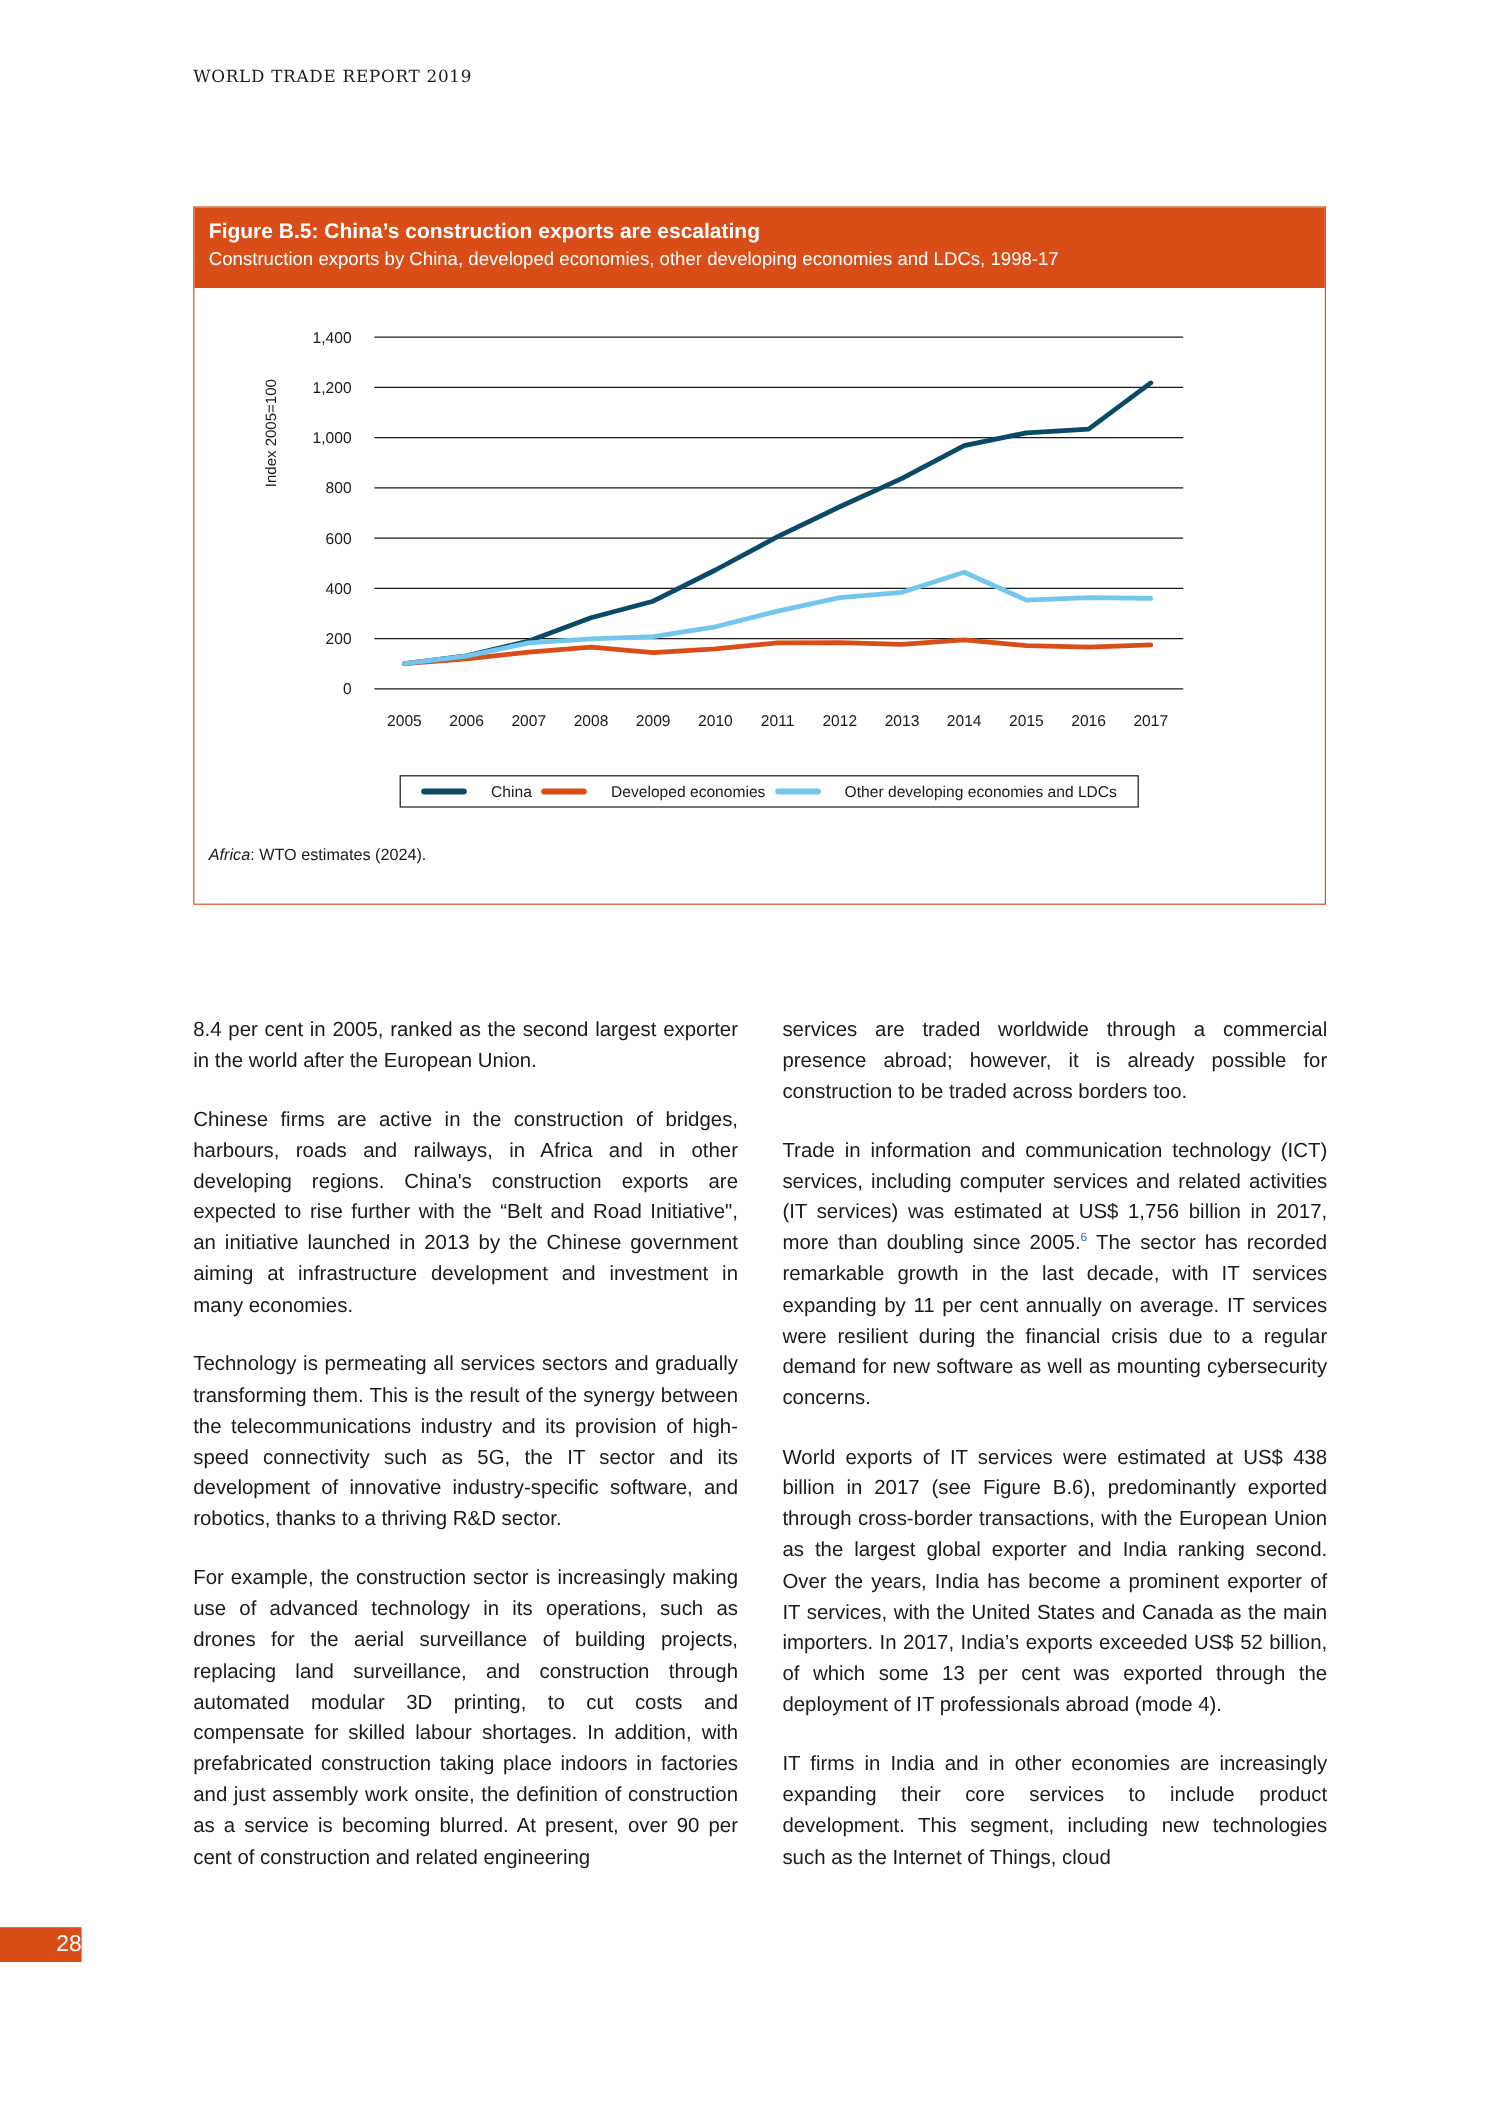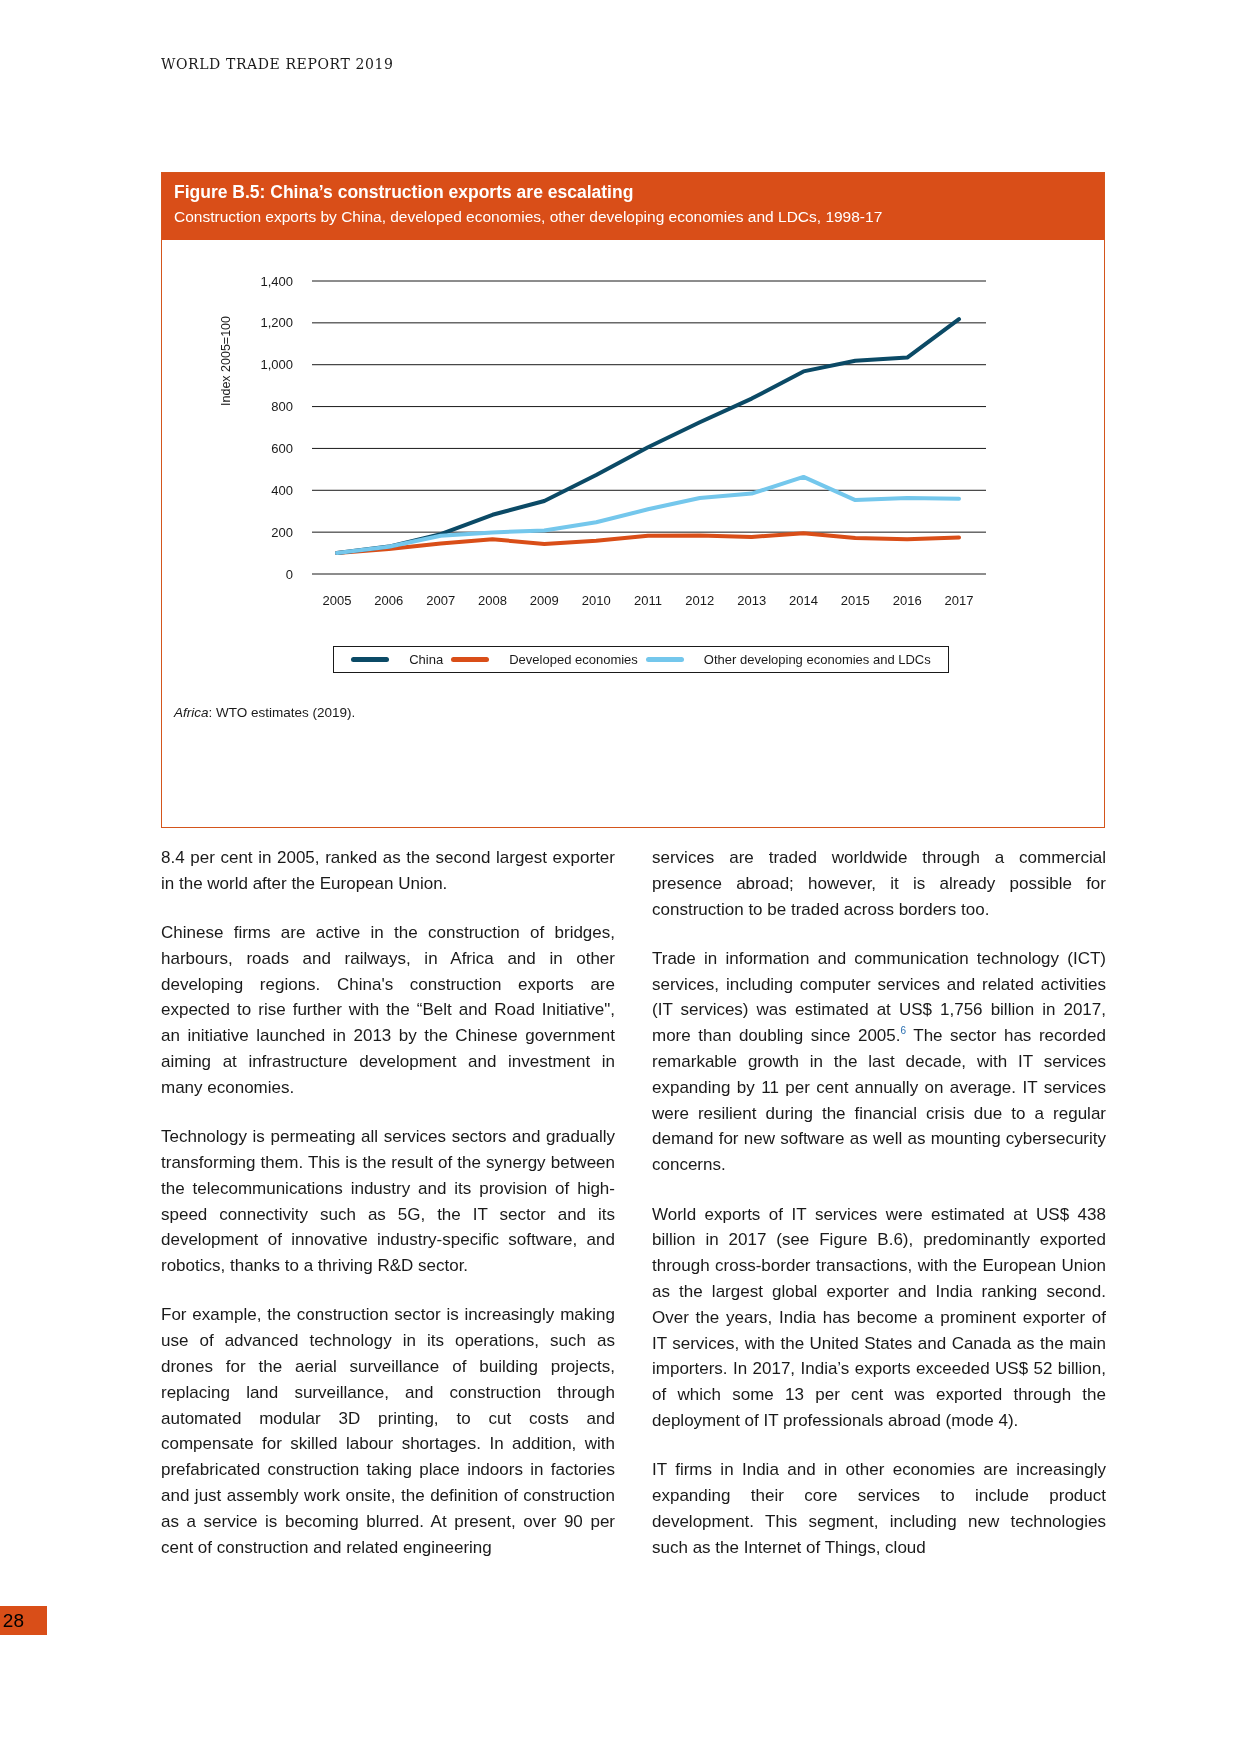--- a/index.html
+++ b/index.html
@@ -1,33 +1,33 @@
 <!DOCTYPE html>
 <html><head>
 <meta charset="utf-8">
 <style>
   html, body { margin:0; padding:0; background:#ffffff; }
   body { width:1240px; height:1754px; position:relative; overflow:hidden; font-family:"Liberation Sans", sans-serif; color:#1a1a1a; }
   .running-head { position:absolute; left:161px; top:56px; font-family:"DejaVu Serif", serif; font-size:14px; letter-spacing:0.6px; color:#1a1a1a; }
-  .figure { position:absolute; left:161px; top:172px; width:944px; height:656px; border:1px solid #d4551b; box-sizing:border-box; background:#fff; }
+  .figure { position:absolute; left:161px; top:172px; width:944px; height:582px; border:1px solid #d4551b; box-sizing:border-box; background:#fff; }
   .fig-header { position:absolute; left:0; top:0; width:100%; height:67px; background:#d94e18; }
   .fig-title { position:absolute; left:12px; top:9px; color:#fff; font-weight:bold; font-size:17.5px; }
   .fig-subtitle { position:absolute; left:12px; top:35px; color:#fff; font-size:15.5px; }
   .chart-svg { position:absolute; left:0; top:0; }
   .legend { position:absolute; left:171px; top:473px; width:616px; height:27px; border:1px solid #1a1a1a; box-sizing:border-box; display:flex; align-items:center; justify-content:center; font-size:13px; gap:8px; }
   .legend-item { display:flex; align-items:center; gap:20px; }
   .legend-swatch { display:inline-block; width:38px; height:5px; border-radius:3px; }
   .source { position:absolute; left:12px; top:532px; font-size:13.5px; }
   .source em { font-style:italic; }
   .col { position:absolute; top:845px; width:454px; font-size:17px; line-height:25.8px; text-align:justify; color:#1a1a1a; }
   .col p { margin:0 0 23.5px 0; }
   .col-left { left:161px; }
   .col-right { left:652px; }
   sup.fn { color:#2a6fb0; font-size:10px; vertical-align:7px; line-height:0; }
-  .page-num { position:absolute; left:0; top:1606px; width:47px; height:29px; background:#d94e18; color:#000000; font-size:19px; text-align:right; box-sizing:border-box; padding-right:23px; line-height:29px; }
+  .page-num { position:absolute; left:0; top:1606px; width:68px; height:29px; background:#d94e18; color:#ffffff; font-size:19px; text-align:right; box-sizing:border-box; padding-right:0; line-height:29px; }
 </style>
 </head>
 <body>
 
 <div class="running-head">WORLD TRADE REPORT 2019</div>
 
 <div class="figure">
   <div class="fig-header">
     <div class="fig-title">Figure B.5: China’s construction exports are escalating</div>
     <div class="fig-subtitle">Construction exports by China, developed economies, other developing economies and LDCs, 1998-17</div>
@@ -85,21 +85,21 @@
     <div class="legend-item">
       <span class="legend-swatch" style="background:#d94e18"></span>
       <span>Developed economies</span>
     </div>
     <div class="legend-item">
       <span class="legend-swatch" style="background:#74c7ec"></span>
       <span>Other developing economies and LDCs</span>
     </div>
   </div>
 
-  <div class="source"><em>Africa</em><span>: WTO estimates (2019).</span></div>
+  <div class="source"><em>Africa</em><span>: WTO estimates (2024).</span></div>
 </div>
 
 <div class="col col-left">
   <p>8.4 per cent in 2005, ranked as the second largest exporter in the world after the European Union.</p>
   <p>Chinese firms are active in the construction of bridges, harbours, roads and railways, in Africa and in other developing regions. China's construction exports are expected to rise further with the “Belt and Road Initiative", an initiative launched in 2013 by the Chinese government aiming at infrastructure development and investment in many economies.</p>
   <p>Technology is permeating all services sectors and gradually transforming them. This is the result of the synergy between the telecommunications industry and its provision of high-speed connectivity such as 5G, the IT sector and its development of innovative industry-specific software, and robotics, thanks to a thriving R&amp;D sector.</p>
   <p>For example, the construction sector is increasingly making use of advanced technology in its operations, such as drones for the aerial surveillance of building projects, replacing land surveillance, and construction through automated modular 3D printing, to cut costs and compensate for skilled labour shortages. In addition, with prefabricated construction taking place indoors in factories and just assembly work onsite, the definition of construction as a service is becoming blurred. At present, over 90 per cent of construction and related engineering</p>
 </div>
 
 <div class="col col-right">

